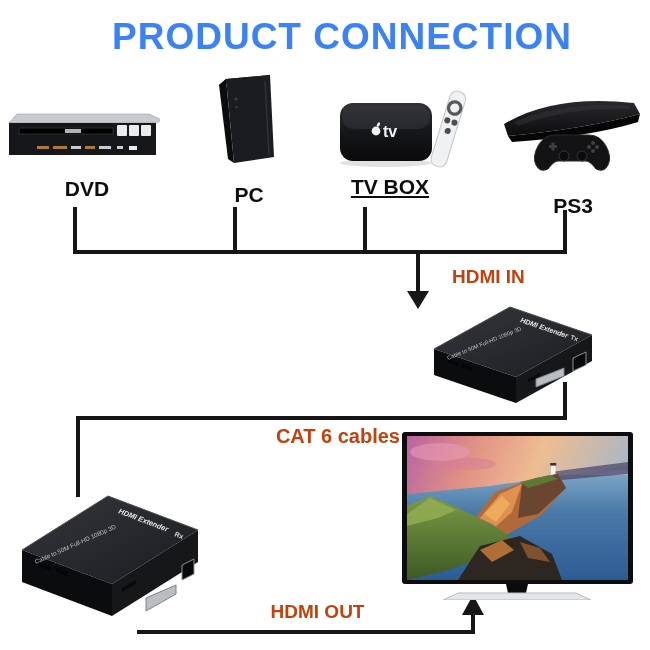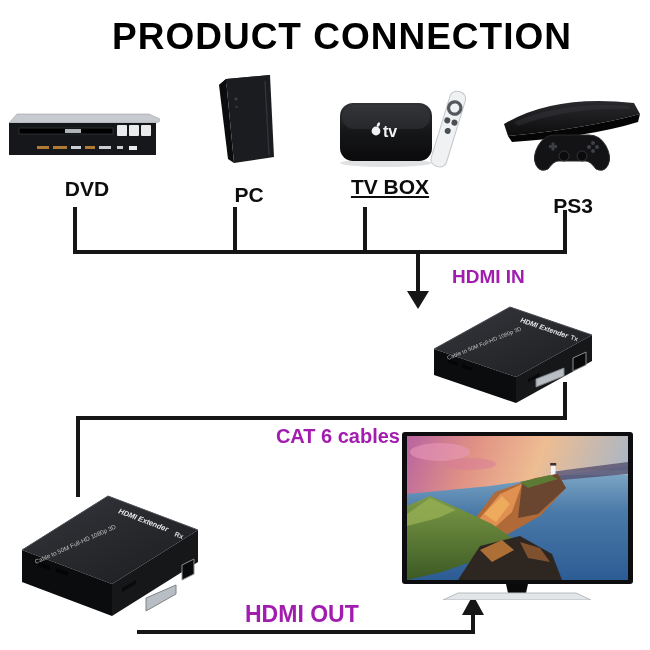--- a/index.html
+++ b/index.html
@@ -1,25 +1,25 @@
 <!DOCTYPE html>
 <html><head>
 <meta charset="utf-8">
 <style>
   html,body{margin:0;padding:0;background:#ffffff;}
   body{width:650px;height:650px;position:relative;overflow:hidden;
        font-family:"Liberation Sans",sans-serif;}
   .abs{position:absolute;}
   .title{left:34px;right:0;top:16px;text-align:center;
-         font-size:37px;font-weight:700;letter-spacing:1px;color:#000000;}
+         font-size:37px;font-weight:700;letter-spacing:1px;color:#3b82f6;}
   .dev-label{font-size:21px;font-weight:700;color:#0d0d0d;text-align:center;}
-  .conn-label{font-weight:700;color:#a21caf;}
+  .conn-label{font-weight:700;color:#c2410c;}
   #hdmi-in-label{left:452px;top:266px;width:110px;font-size:19px;text-align:left;}
   #cat6-label{left:230px;top:425px;width:170px;font-size:20px;text-align:right;}
-  #hdmi-out-label{left:245px;top:601px;width:145px;font-size:23px;}
+  #hdmi-out-label{left:245px;top:601px;width:145px;font-size:19px;text-align:center;}
   svg{display:block;}
   svg text{font-family:"Liberation Sans",sans-serif;}
 </style>
 </head>
 <body>
 
 <div class="abs title">PRODUCT CONNECTION</div>
 
 <svg class="abs" style="left:5px;top:110px;" width="155" height="50" viewBox="0 0 155 50">
   <polygon points="4,13 151,13 157,10 144,4 12,4" fill="#c7cbd0" stroke="#9aa0a6" stroke-width="0.6"></polygon>

